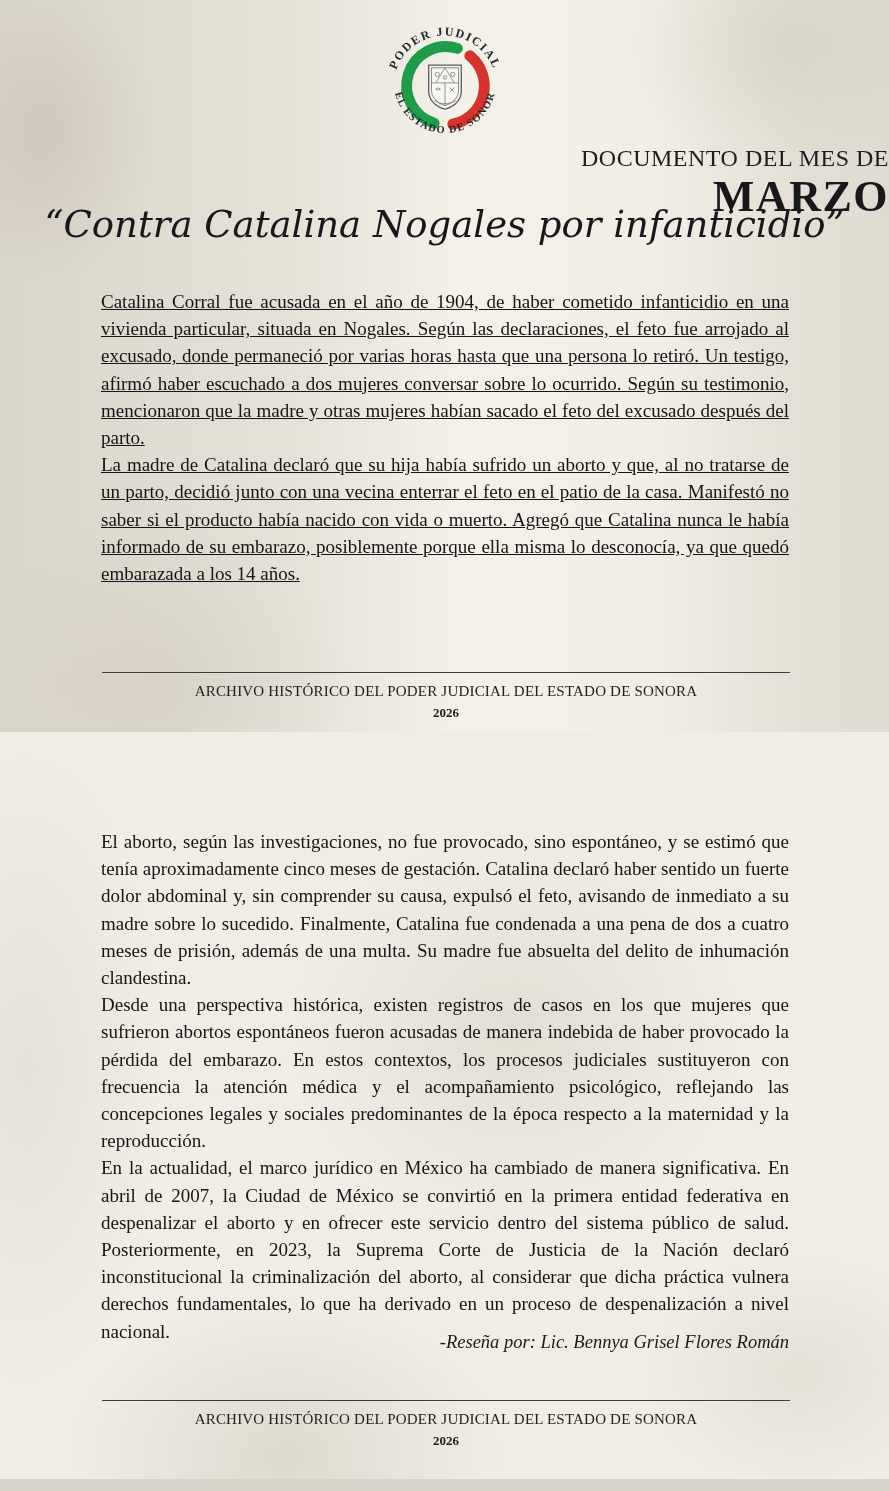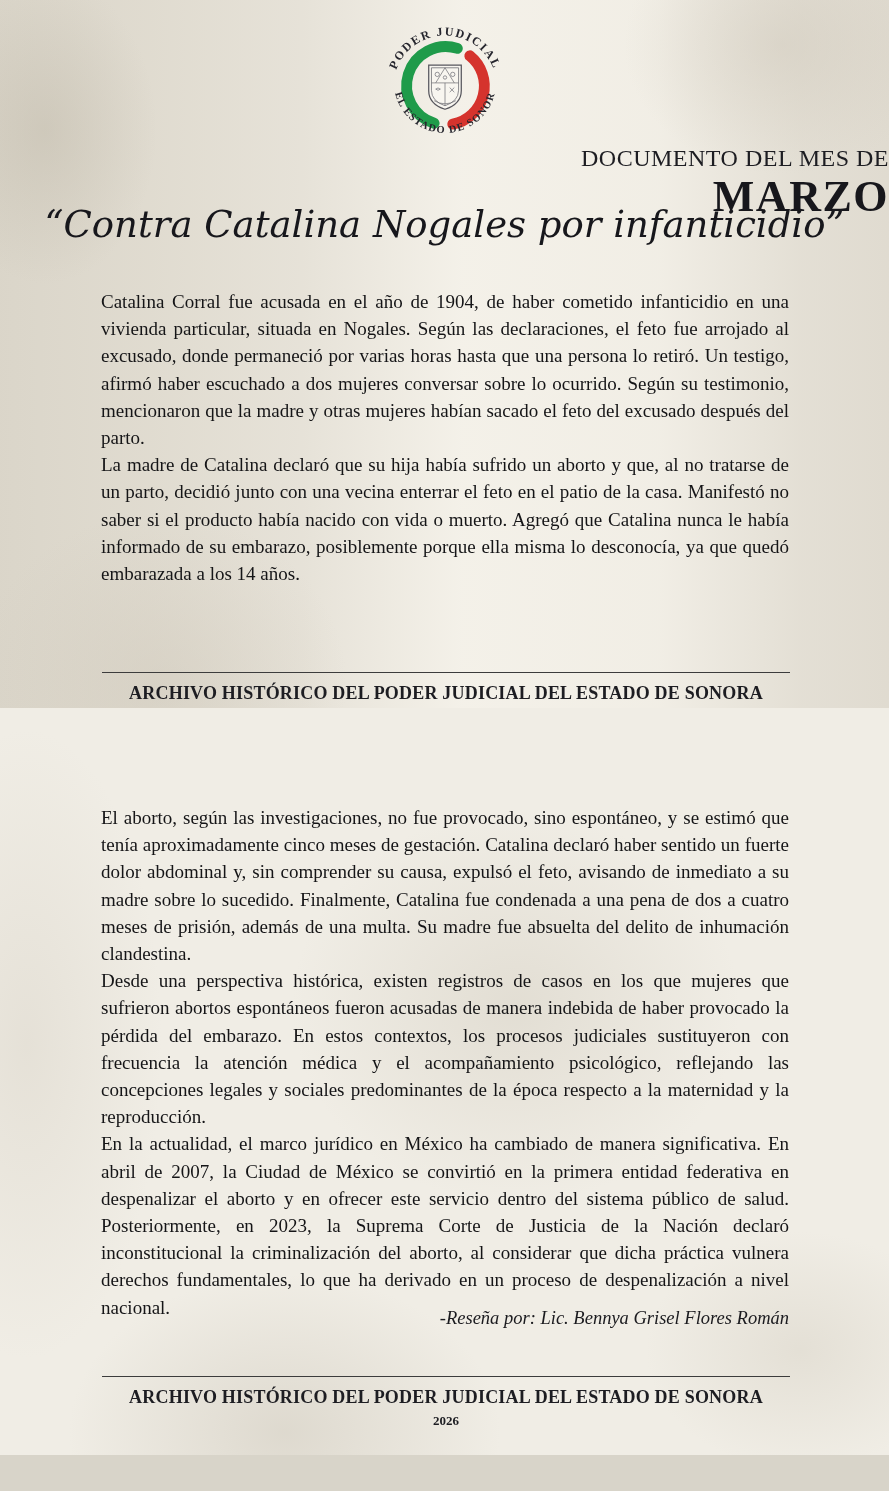--- a/index.html
+++ b/index.html
@@ -22,21 +22,21 @@
       radial-gradient(160px 220px at 45px 130px, rgba(186,179,163,.40), transparent 70%),
       radial-gradient(220px 180px at 88% 6%, rgba(205,198,184,.45), transparent 72%),
       radial-gradient(260px 240px at 18% 92%, rgba(203,196,182,.40), transparent 72%),
       linear-gradient(90deg, rgba(206,200,186,.50) 0%, rgba(212,206,192,.38) 16%,
                       rgba(228,223,213,.25) 34%, rgba(245,242,234,.92) 52%,
                       rgba(245,242,234,.72) 74%, rgba(222,217,206,.40) 90%,
                       rgba(215,209,197,.45) 100%),
       #e7e3d9;
   }
   .page-2{
-    top:708px;height:747px;
+    top:732px;height:747px;
     background:
       radial-gradient(320px 280px at 58% 40%, rgba(211,205,192,.48), transparent 70%),
       radial-gradient(300px 220px at 32% 97%, rgba(205,199,186,.52), transparent 72%),
       radial-gradient(220px 170px at 90% 86%, rgba(211,205,192,.42), transparent 70%),
       radial-gradient(180px 420px at 3% 45%, rgba(216,210,198,.45), transparent 75%),
       #f0ede5;
   }
   
   .logo-wrap{position:absolute;top:24px;left:0;width:100%;display:flex;justify-content:center;}
   .kicker{
@@ -51,32 +51,32 @@
     position:absolute;top:203px;left:0;width:100%;
     text-align:center;font-style:italic;font-size:37px;
     font-family:"DejaVu Serif", serif;color:#17171c;
   }
   
   .body-text{
     position:absolute;left:101px;width:688px;
     font-size:19px;line-height:27.2px;color:#151517;
   }
   .body-text p{margin:0;text-align:justify;}
-  .body-1{top:288px;}
+  .body-1{top:288px;text-decoration:underline;}
   .body-2{top:840px;}
   .byline{
     position:absolute;left:101px;width:688px;top:1340px;
     text-align:right;font-style:italic;font-size:18.5px;color:#1b1b1f;
     padding-right:2px;
   }
   
   .footer{position:absolute;left:102px;width:688px;text-align:center;}
   .footer .rule{border:0;border-top:1.6px solid #3c3c3c;margin:0 0 10px 0;}
   .footer .f-line1{
-    font-weight:bold;font-size:18px;letter-spacing:.2px;color:#1d1d22;
+    font-weight:normal;font-size:15px;letter-spacing:.2px;color:#1d1d22;
   }
   .footer .f-line2{font-weight:bold;font-size:13px;margin-top:5px;color:#1d1d22;}
   .footer-1{top:672px;}
 </style>
 </head>
 <body>
 
 <div class="canvas">
 
   <div class="page page-1">

